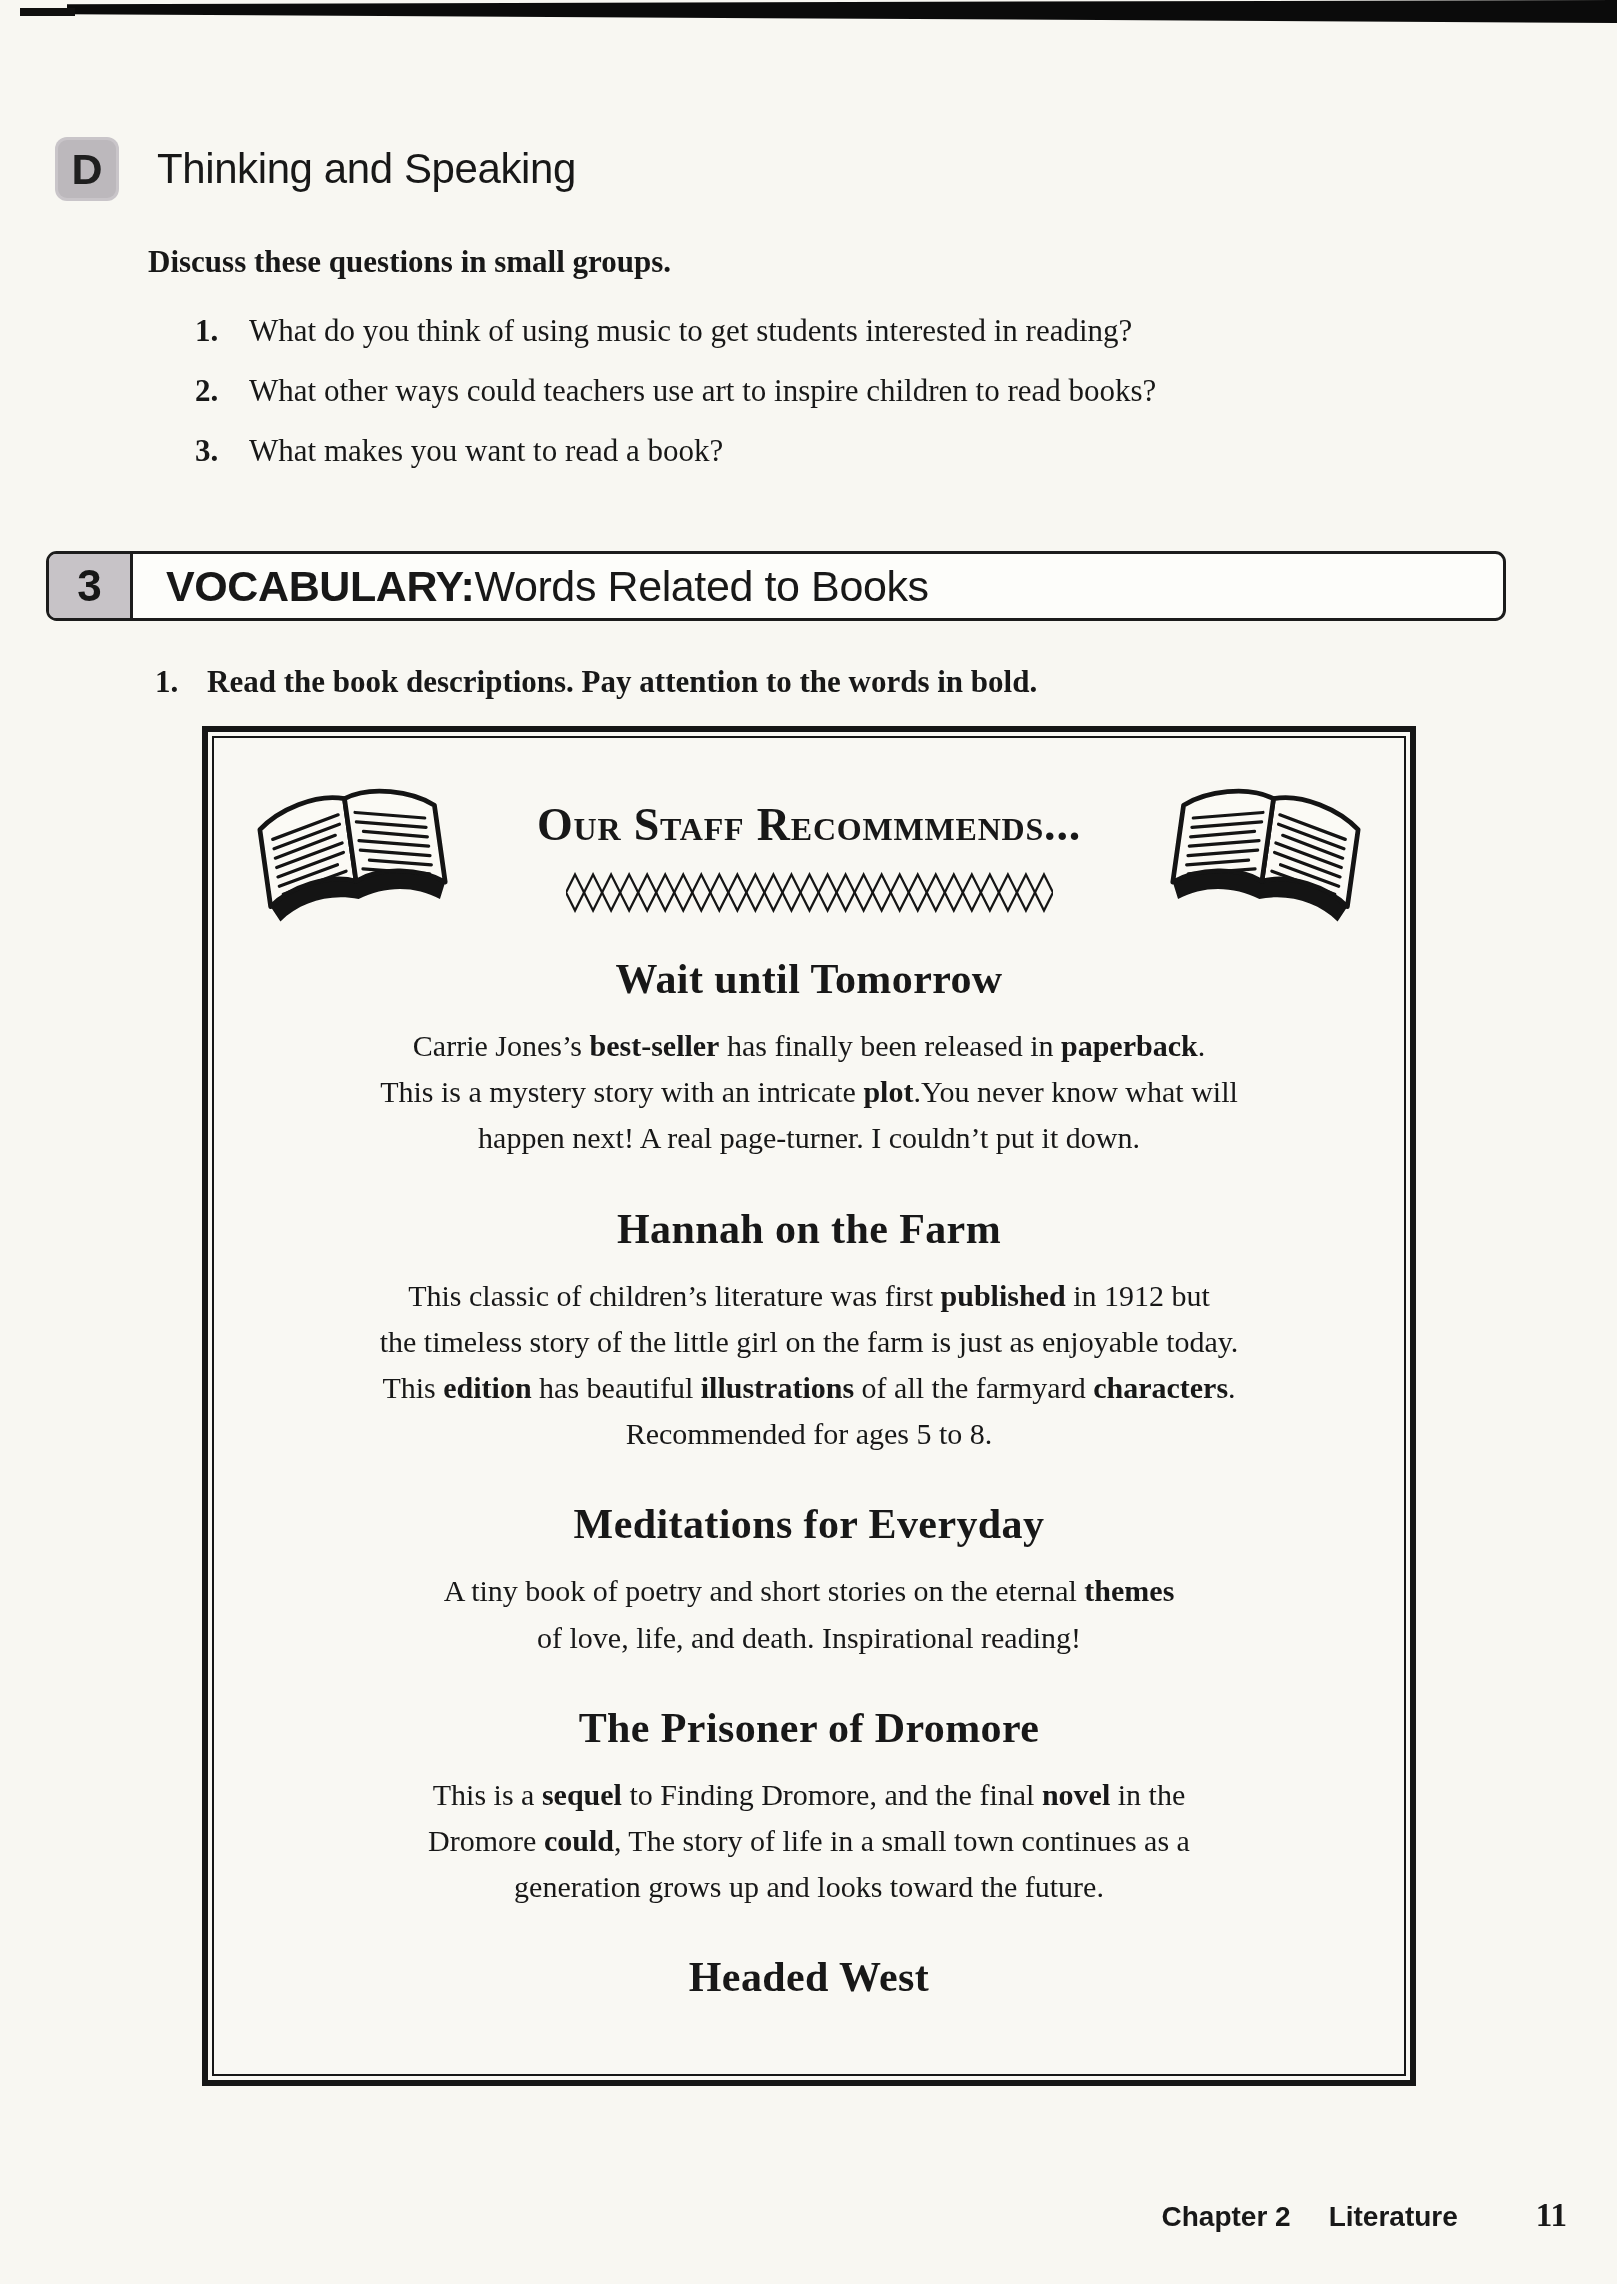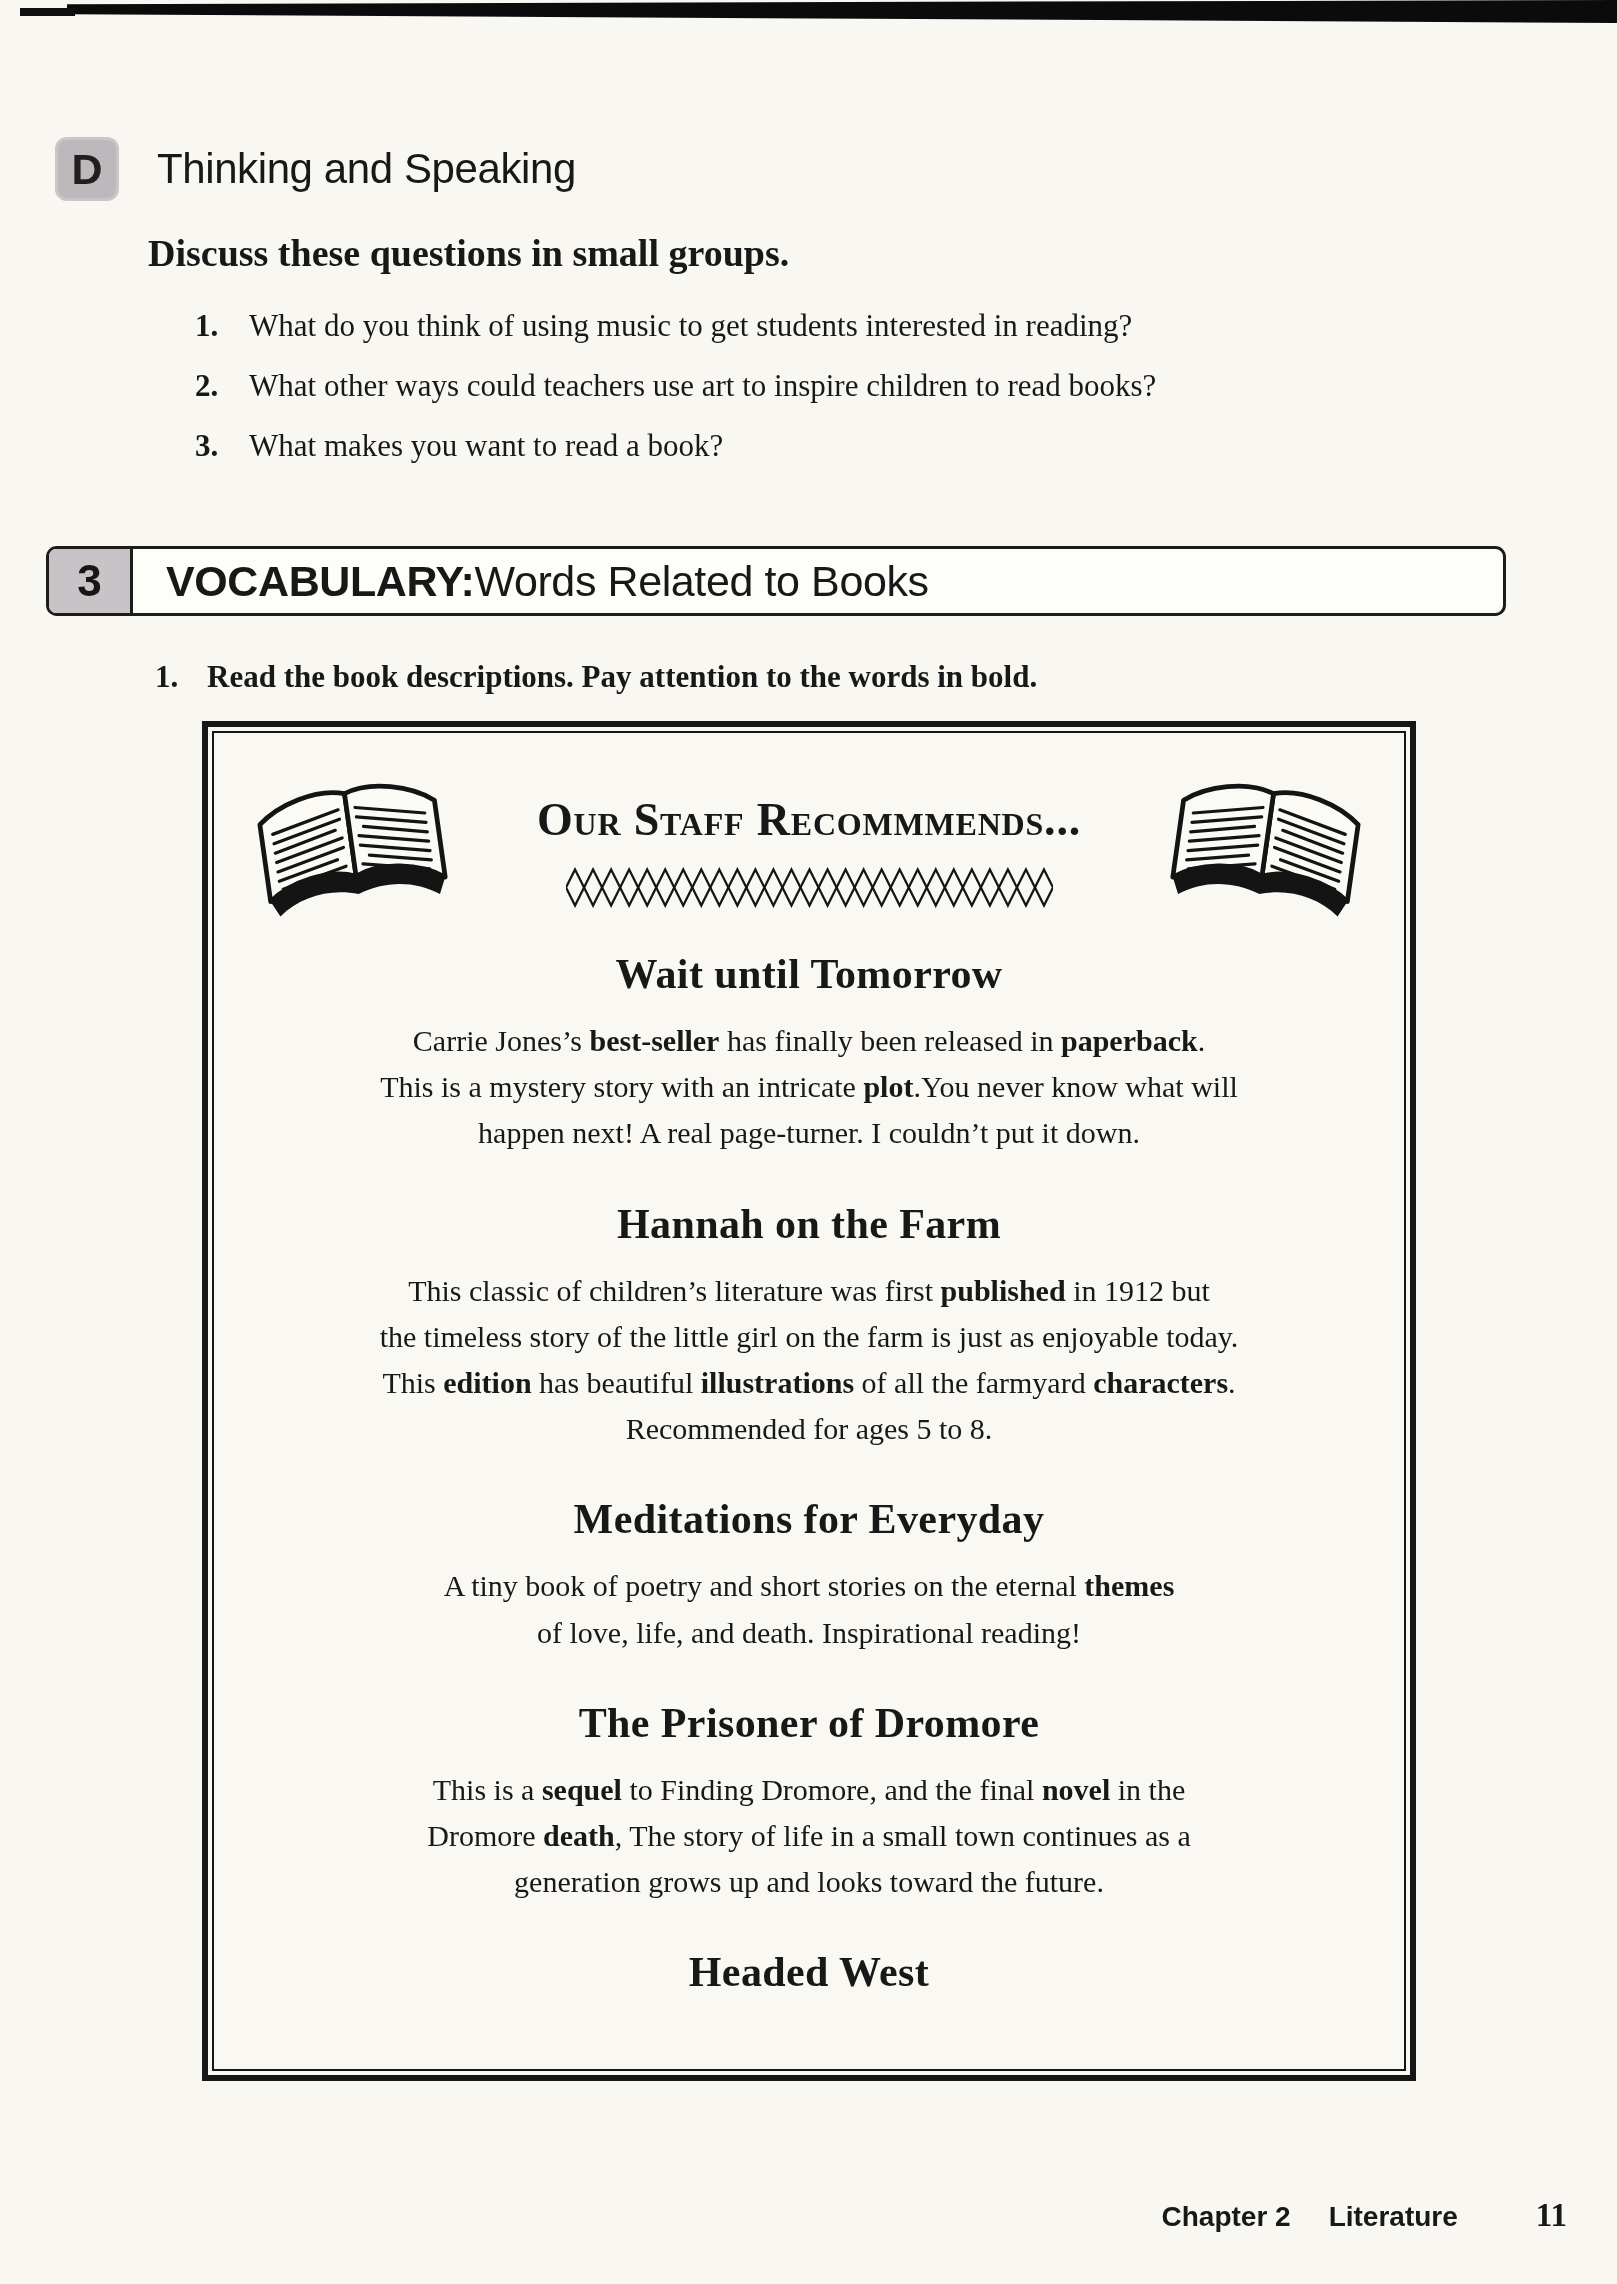--- a/index.html
+++ b/index.html
@@ -24,21 +24,21 @@
   
   .section-d { padding-top:128px; padding-left:58px; }
   .d-header { display:flex; align-items:center; gap:24px; }
   .d-badge {
     width:58px; height:58px; background:#bcb8bc;
     border-radius:9px; box-shadow:0 0 0 3px #c9c5c9;
     display:flex; align-items:center; justify-content:center;
     font-family:"Liberation Sans", sans-serif; font-weight:bold; font-size:43px; color:#1f1f1f;
   }
   .d-title { font-family:"Liberation Sans", sans-serif; font-size:42px; font-weight:400; margin:17px; letter-spacing:-0.4px; }
-  .d-instruction { margin:21px 0 0 90px; font-size:38px; font-weight:bold; }
+  .d-instruction { margin:34px 0 0 90px; font-size:31px; font-weight:bold; }
   .questions { list-style:none; margin:33px 0 0 137px; padding:0; }
   .q-row { display:flex; gap:17px; margin-bottom:24px; font-size:31px; }
   .q-num { font-weight:bold; min-width:37px; }
 
   
   .vocab { margin-top:82px; }
   .vocab-bar {
     position:relative; margin-left:46px; width:1460px; height:70px;
     border:3px solid #1c1c1c; border-radius:10.7px; background:#fdfdfa;
     display:flex; align-items:center; box-sizing:border-box;
@@ -207,21 +207,21 @@
           <div class="book">
             <h3 class="book-title">Hannah on the Farm</h3>
             <p class="book-desc"><span>This classic of children’s literature was first </span><b>published</b><span> in 1912 but</span><br><span>the timeless story of the little girl on the farm is just as enjoyable today.</span><br><span>This </span><b>edition</b><span> has beautiful </span><b>illustrations</b><span> of all the farmyard </span><b>characters</b><span>.</span><br><span>Recommended for ages 5 to 8.</span></p>
           </div>
           <div class="book">
             <h3 class="book-title">Meditations for Everyday</h3>
             <p class="book-desc"><span>A tiny book of poetry and short stories on the eternal </span><b>themes</b><br><span>of love, life, and death. Inspirational reading!</span></p>
           </div>
           <div class="book">
             <h3 class="book-title">The Prisoner of Dromore</h3>
-            <p class="book-desc"><span>This is a </span><b>sequel</b><span> to Finding Dromore, and the final </span><b>novel</b><span> in the</span><br><span>Dromore </span><b>death</b><span>, The story of life in a small town continues as a</span><br><span>generation grows up and looks toward the future.</span></p>
+            <p class="book-desc"><span>This is a </span><b>sequel</b><span> to Finding Dromore, and the final </span><b>novel</b><span> in the</span><br><span>Dromore </span><b>could</b><span>, The story of life in a small town continues as a</span><br><span>generation grows up and looks toward the future.</span></p>
           </div>
           <div class="book">
             <h3 class="book-title">Headed West</h3>
           </div>
         </div>
     </div>
   </section>
 
   <footer class="footer">
     <span>Chapter 2</span>

